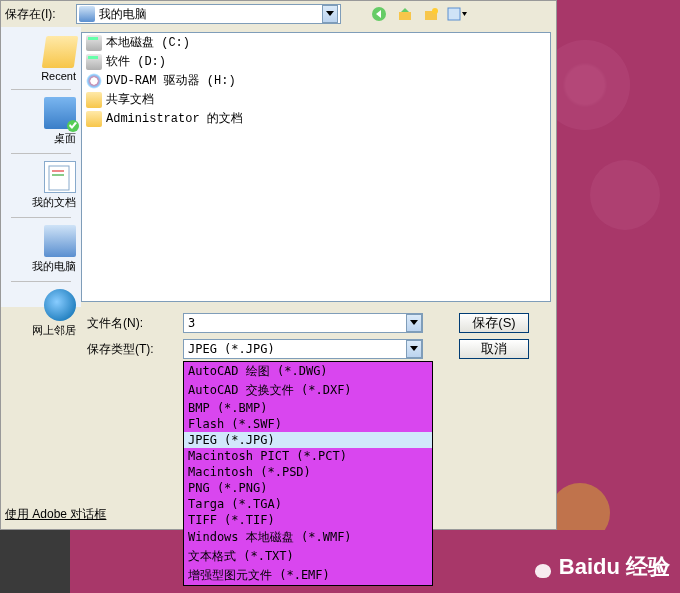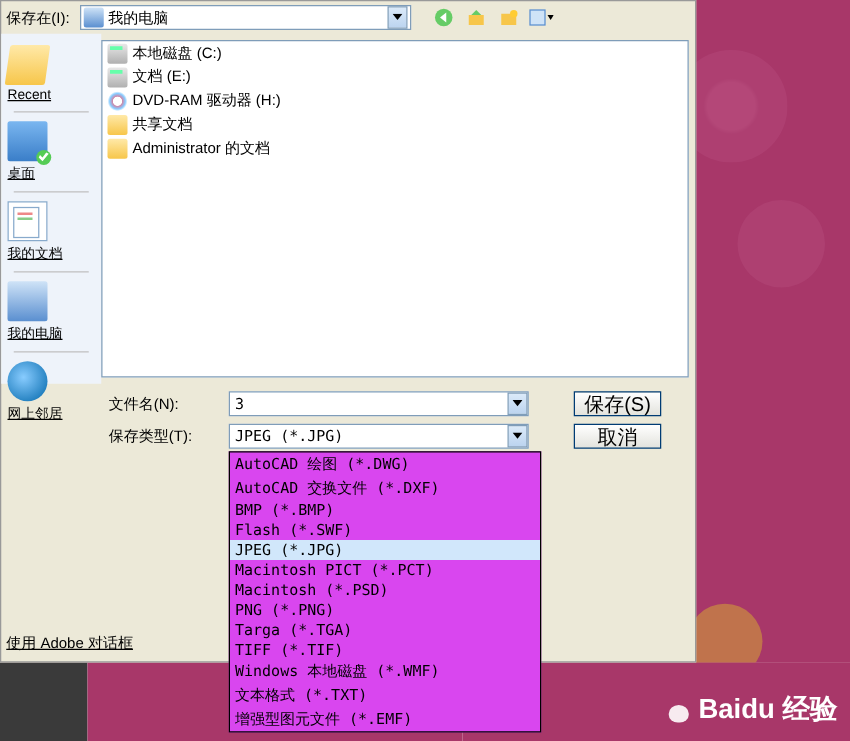--- a/index.html
+++ b/index.html
@@ -1,46 +1,46 @@
 <!DOCTYPE html>
 <html><head>
 <meta charset="utf-8">
 <style>
 * { box-sizing: border-box; margin: 0; padding: 0; }
 body { font-family: "SimSun", "宋体", sans-serif; font-size: 12px; width: 680px; height: 593px; overflow: hidden; position: relative; background: #fff; }
 
 .dialog { position: absolute; left: 0; top: 0; width: 557px; height: 530px; background: #ece9d8; border: 1px solid #999; }
 
-.top-bar { display: flex; align-items: center; height: 26px; padding: 2px 4px; gap: 8px; }
+.top-bar { display: flex; align-items: center; height: 26px; padding: 2px 4px; gap: 20px; }
 .top-bar label { white-space: nowrap; }
 .loc-select { display: flex; align-items: center; width: 265px; height: 20px; background: #fff; border: 1px solid #7f9db9; padding: 0 2px; }
 .loc-select .si { width: 16px; height: 16px; margin-right: 4px; }
 .loc-select span { flex: 1; }
 .dd-btn { width: 16px; height: 18px; background: linear-gradient(#dbeaf9,#bcd4ef); border: 1px solid #7f9db9; display: flex; align-items: center; justify-content: center; cursor: pointer; }
 .toolbar-icons { display: flex; gap: 6px; margin-left: 8px; align-items: center; }
 .ticon { width: 20px; height: 20px; display: flex; align-items: center; justify-content: center; cursor: pointer; }
 
 .main { display: flex; height: 280px; }
 .sidebar { width: 80px; background: #eef3fa; display: flex; flex-direction: column; align-items: center; padding-top: 6px; gap: 2px; }
-.side-item { display: flex; flex-direction: column; align-items: flex-start; width: 70px; padding: 3px 0; cursor: pointer; text-decoration: underline; }
+.side-item { display: flex; flex-direction: column; align-items: flex-end; width: 70px; padding: 3px 0; cursor: pointer; }
 .side-item .sicon { width: 32px; height: 32px; }
 .side-item span { font-size: 11px; margin-top: 2px; text-align: center; }
 .side-sep { width: 60px; border-top: 1px solid #c0c0c0; margin: 2px 0; }
 
 .file-list { flex: 1; background: #fff; border: 1px solid #7f9db9; margin: 5px 5px 5px 0; overflow-y: auto; }
 .file-item { display: flex; align-items: center; padding: 1px 4px; gap: 4px; cursor: pointer; }
 .file-item .fi { width: 16px; height: 16px; flex-shrink: 0; }
-.file-item span { font-family: Liberation Sans, sans-serif; }
+.file-item span { font-family: Liberation Mono, monospace; }
 
 .bottom-area { padding: 6px 6px 6px 86px; position: relative; }
 .brow { display: flex; align-items: center; margin-bottom: 6px; gap: 6px; }
 .brow label { width: 90px; white-space: nowrap; }
 .combo { display: flex; width: 240px; height: 20px; background: #fff; border: 1px solid #7f9db9; }
 .combo .cv { flex: 1; padding: 2px 4px; font-family: "SimSun", monospace; }
-.btn { width: 70px; height: 20px; border: 1px solid #003c74; background: linear-gradient(#fff,#e3e3dd); cursor: pointer; font-size: 16px; margin-left: 30px; }
+.btn { width: 70px; height: 20px; border: 1px solid #003c74; background: linear-gradient(#fff,#e3e3dd); cursor: pointer; font-size: 13px; margin-left: 30px; }
 
 .type-dropdown { position: absolute; left: 182px; top: 54px; width: 250px; background: #d946ef; border: 1px solid #000; z-index: 10; }
 .type-opt { padding: 1px 4px; font-family: "SimSun", monospace; white-space: nowrap; cursor: pointer; }
 .type-opt.sel { background: #d1e7fb; }
 
 .adobe-link { position: absolute; left: 4px; bottom: 6px; color: #000; text-decoration: underline; cursor: pointer; font-size: 12px; }
 
 .desktop-bg { position: absolute; left: 0; top: 0; width: 680px; height: 593px; z-index: -1; }
 .bg-top { height: 530px; background: #a83769; display:flex; }
 .bg-left { width:70px; background:#3a3a3a; height:100%; }
@@ -169,21 +169,21 @@
       </div>
     </div>
 
     <div class="file-list" id="file-list">
         <div class="file-item">
           <div class="fi icon-drive"></div>
           <span>本地磁盘 (C:)</span>
         </div>
         <div class="file-item">
           <div class="fi icon-drive"></div>
-          <span>文档 (E:)</span>
+          <span>软件 (D:)</span>
         </div>
         <div class="file-item">
           <div class="fi icon-dvd"></div>
           <span>DVD-RAM 驱动器 (H:)</span>
         </div>
         <div class="file-item">
           <div class="fi icon-folder"></div>
           <span>共享文档</span>
         </div>
         <div class="file-item">

